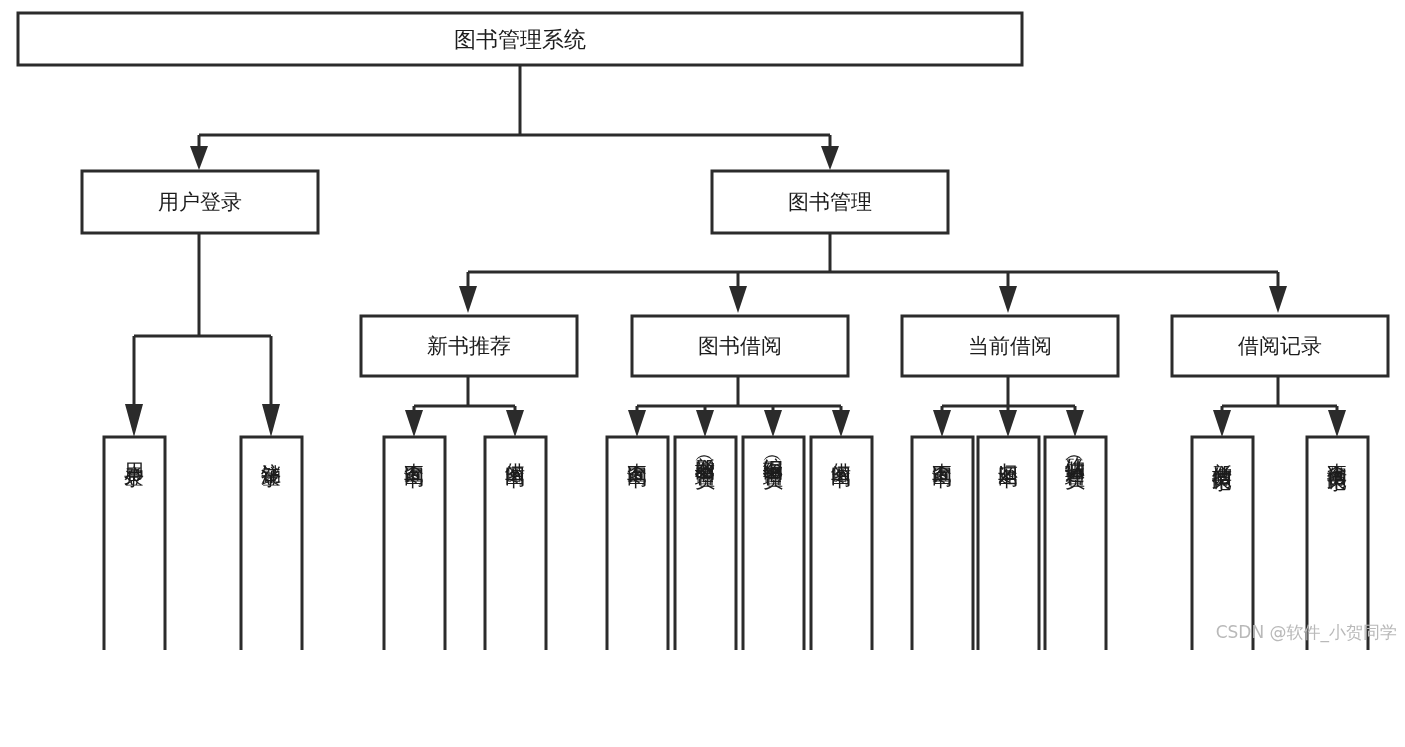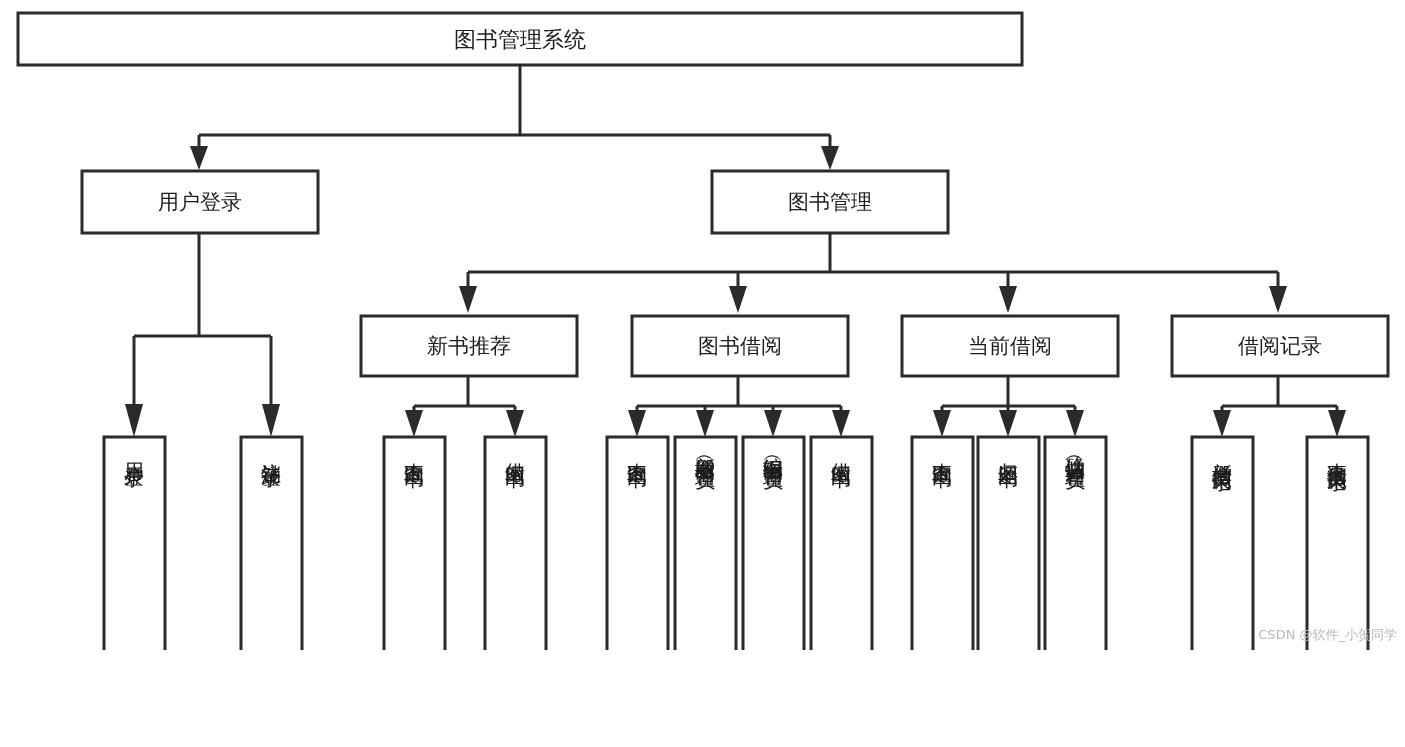--- a/index.html
+++ b/index.html
@@ -66,21 +66,21 @@
     text-orientation: upright;
     letter-spacing: 2px;
     line-height: 1;
     white-space: nowrap;
   }
   .watermark {
     position: absolute;
     right: 8px;
     bottom: 6px;
     font-family: "DejaVu Sans", "Liberation Sans", sans-serif;
-    font-size: 13px;
+    font-size: 17px;
     color: #b9b9b9;
     white-space: nowrap;
     pointer-events: none;
   }
 </style>
 </head>
 <body>
 
 <div id="stage">
 

